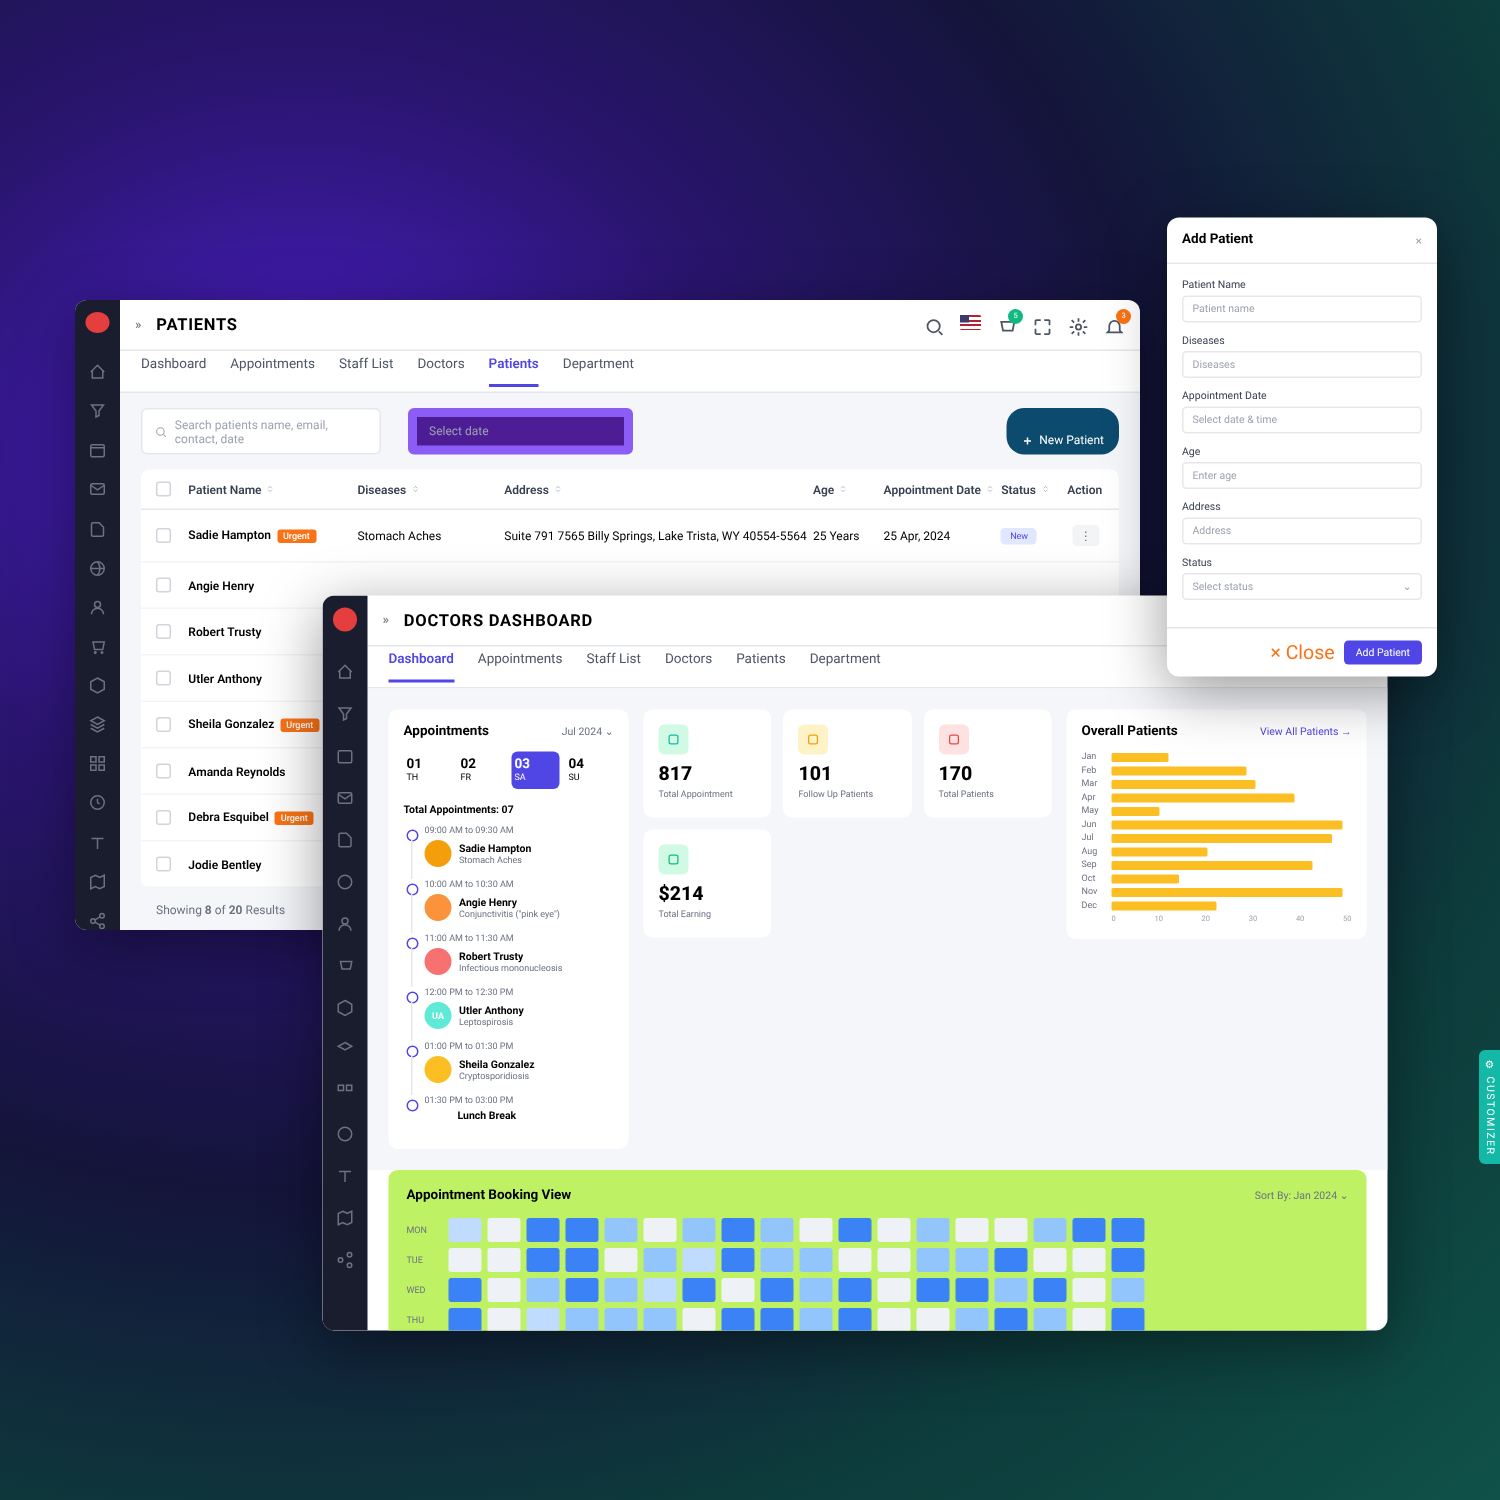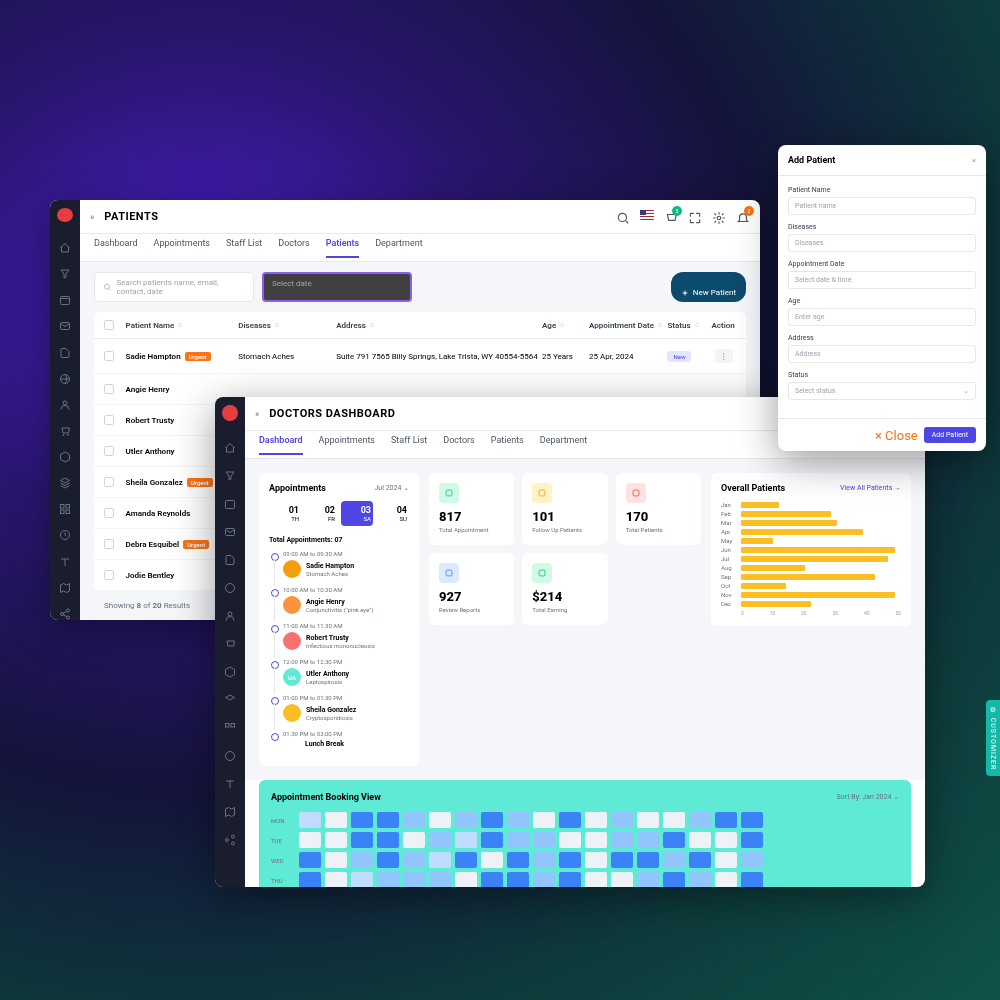--- a/index.html
+++ b/index.html
@@ -15,24 +15,24 @@
 .ticon svg{width:14px;height:14px;stroke:currentColor;fill:none;stroke-width:2}
 .badge-dot{position:absolute;top:-4px;right:-4px;width:10px;height:10px;border-radius:50%;font-size:5px;color:#fff;display:flex;align-items:center;justify-content:center}
 .green{background:#10b981}
 .orange{background:#f97316}
 .page-title{font-size:11px;font-weight:700;letter-spacing:.5px}
 .tabs{display:flex;gap:16px;padding:0 14px;border-bottom:1px solid #e5e7eb;font-size:9px;height:28px;align-items:center}
 .tab{color:#4b5563;cursor:pointer;padding-bottom:8px;border-bottom:2px solid transparent;margin-bottom:-1px}
 .tab.active{color:#4f46e5;border-bottom-color:#4f46e5;font-weight:600}
 .content{background:#f5f6fa;padding:10px 14px}
 .breadcrumb{font-size:8px;color:#6b7280;margin-bottom:8px}
-.controls{display:flex;gap:8px;margin-bottom:10px}
+.controls{display:flex;gap:18px;margin-bottom:10px}
 .search-box{flex:0 0 160px;background:#fff;border:1px solid #e5e7eb;border-radius:4px;padding:5px 8px;font-size:8px;color:#9ca3af;display:flex;align-items:center;gap:5px}
 .search-box svg{width:10px;height:10px;stroke:#9ca3af;fill:none;stroke-width:2}
-.date-box{flex:0 0 150px;background:#404040;border:2px solid #8b5cf6;border-radius:4px;padding:5px 8px;font-size:8px;color:#9ca3af}
+.date-box{flex:0 0 150px;background:#4c1d95;border:6px solid #8b5cf6;border-radius:4px;padding:5px 8px;font-size:8px;color:#9ca3af}
 .btn-primary{margin-left:auto;background:#0c4a6e;color:#fff;border:none;border-radius:12px;padding:5px 10px;font-size:8px;cursor:pointer;display:flex;align-items:flex-end;gap:4px}
 .btn-primary svg{width:8px;height:8px;stroke:#fff;fill:none;stroke-width:3}
 .table{background:#fff;border-radius:6px;overflow:hidden}
 .thead{display:flex;padding:8px 10px;border-bottom:1px solid #e5e7eb;font-size:8px;font-weight:600;color:#374151}
 .th{display:flex;align-items:center;gap:3px}
 .th svg{width:6px;height:6px;stroke:#9ca3af;fill:none;stroke-width:2}
 .trow{display:flex;padding:10px;border-bottom:1px solid #f3f4f6;font-size:8px;align-items:center}
 .col-check{width:22px}
 .checkbox{width:10px;height:10px;border:1px solid #d1d5db;border-radius:2px}
 .col-name{width:115px;font-weight:600}
@@ -46,21 +46,21 @@
 .tag-new{display:inline-block;background:#e0e7ff;color:#4f46e5;font-size:6px;padding:2px 6px;border-radius:3px}
 .action-dot{width:18px;height:14px;background:#f3f4f6;border-radius:3px;display:inline-flex;align-items:center;justify-content:center;color:#6b7280}
 .pagination-text{font-size:8px;color:#6b7280;padding:10px}
 
 .dash-body{display:flex;gap:10px;padding:14px;background:#f5f6fa}
 .appt-panel{width:160px;background:#fff;border-radius:6px;padding:10px}
 .appt-head{display:flex;justify-content:space-between;align-items:center;margin-bottom:8px}
 .appt-head h3{font-size:9px;font-weight:700}
 .appt-head span{font-size:7px;color:#6b7280}
 .date-picker{display:flex;gap:4px;margin-bottom:10px}
-.date-cell{flex:1;text-align:right;padding:4px 2px;border-radius:4px;font-size:7px}
+.date-cell{flex:1;text-align:left;padding:4px 2px;border-radius:4px;font-size:7px}
 .date-cell.active{background:#4f46e5;color:#fff}
 .date-cell .num{font-weight:700;font-size:9px}
 .date-cell .day{font-size:6px}
 .total-txt{font-size:7px;font-weight:700;margin-bottom:6px}
 .timeline{position:relative}
 .tl-item{position:relative;padding-left:14px;margin-bottom:8px}
 .tl-item::before{content:'';position:absolute;left:2px;top:3px;width:6px;height:6px;border:1px solid #4f46e5;border-radius:50%;background:#fff}
 .tl-item::after{content:'';position:absolute;left:5px;top:10px;bottom:-8px;width:1px;background:#e5e7eb}
 .tl-item:last-child::after{display:none}
 .tl-time{font-size:6px;color:#6b7280;margin-bottom:3px}
@@ -76,31 +76,31 @@
 .stat-label{font-size:6px;color:#6b7280;margin-top:2px}
 .chart-panel{width:200px;background:#fff;border-radius:6px;padding:10px}
 .chart-head{display:flex;justify-content:space-between;align-items:center;margin-bottom:8px}
 .chart-head h3{font-size:9px;font-weight:700}
 .chart-head a{font-size:7px;color:#4f46e5;text-decoration:none}
 .bar-row{display:flex;align-items:center;gap:4px;margin-bottom:2px}
 .bar-label{width:16px;font-size:6px;color:#6b7280}
 .bar-track{flex:1;height:6px;position:relative}
 .bar-fill{height:100%;background:#fbbf24;border-radius:1px}
 .bar-axis{display:flex;justify-content:space-between;padding-left:20px;font-size:5px;color:#9ca3af;margin-top:3px}
-.booking-panel{background:#5eead4;border-radius:6px;padding:12px;margin:0 14px 14px}
+.booking-panel{background:#bef264;border-radius:6px;padding:12px;margin:0 14px 14px}
 .booking-head{display:flex;justify-content:space-between;align-items:center;margin-bottom:10px}
 .booking-head h3{font-size:9px;font-weight:700}
 .booking-head span{font-size:7px;color:#6b7280}
 .heatmap{display:flex;flex-direction:column;gap:4px}
 .hm-row{display:flex;align-items:center;gap:4px}
 .hm-label{width:24px;font-size:6px;color:#6b7280}
 .hm-cells{display:flex;gap:4px}
 .hm-cell{width:22px;height:16px;border-radius:2px}
 
-.modal{width:208px;font-size:8px}
+.modal{width:180px;font-size:8px}
 .modal-head{display:flex;justify-content:space-between;align-items:center;padding:10px;border-bottom:1px solid #e5e7eb}
 .modal-head h3{font-size:9px;font-weight:700}
 .mclose{cursor:pointer;color:#9ca3af}
 .modal-body{padding:10px}
 .fgroup{margin-bottom:8px}
 .flabel{font-size:7px;color:#374151;margin-bottom:3px;display:block}
 .finput{width:100%;border:1px solid #e5e7eb;border-radius:3px;padding:4px 6px;font-size:7px;color:#9ca3af}
 .modal-foot{display:flex;justify-content:flex-end;gap:6px;padding:8px 10px;border-top:1px solid #e5e7eb}
 .btn-close{color:#f97316;font-size:13px;background:none;border:none;cursor:pointer}
 .btn-add{background:#4f46e5;color:#fff;border:none;border-radius:3px;padding:4px 8px;font-size:7px;cursor:pointer}
@@ -629,29 +629,20 @@
               <div class="stat-card">
                 <div class="stat-icon" style="background:#fee2e2">
                   <svg viewBox="0 0 24 24" fill="none" stroke="#ef4444" stroke-width="2">
                     <rect x="5" y="5" width="14" height="14" rx="3"></rect>
                   </svg>
                 </div>
                 <div class="stat-val">170</div>
                 <div class="stat-label">Total Patients</div>
               </div>
               <div class="stat-card">
-                <div class="stat-icon" style="background:#dbeafe">
-                  <svg viewBox="0 0 24 24" fill="none" stroke="#3b82f6" stroke-width="2">
-                    <rect x="5" y="5" width="14" height="14" rx="3"></rect>
-                  </svg>
-                </div>
-                <div class="stat-val">927</div>
-                <div class="stat-label">Review Reports</div>
-              </div>
-              <div class="stat-card">
                 <div class="stat-icon" style="background:#d1fae5">
                   <svg viewBox="0 0 24 24" fill="none" stroke="#10b981" stroke-width="2">
                     <rect x="5" y="5" width="14" height="14" rx="3"></rect>
                   </svg>
                 </div>
                 <div class="stat-val">$214</div>
                 <div class="stat-label">Total Earning</div>
               </div>
             </div>
           <div class="chart-panel">

